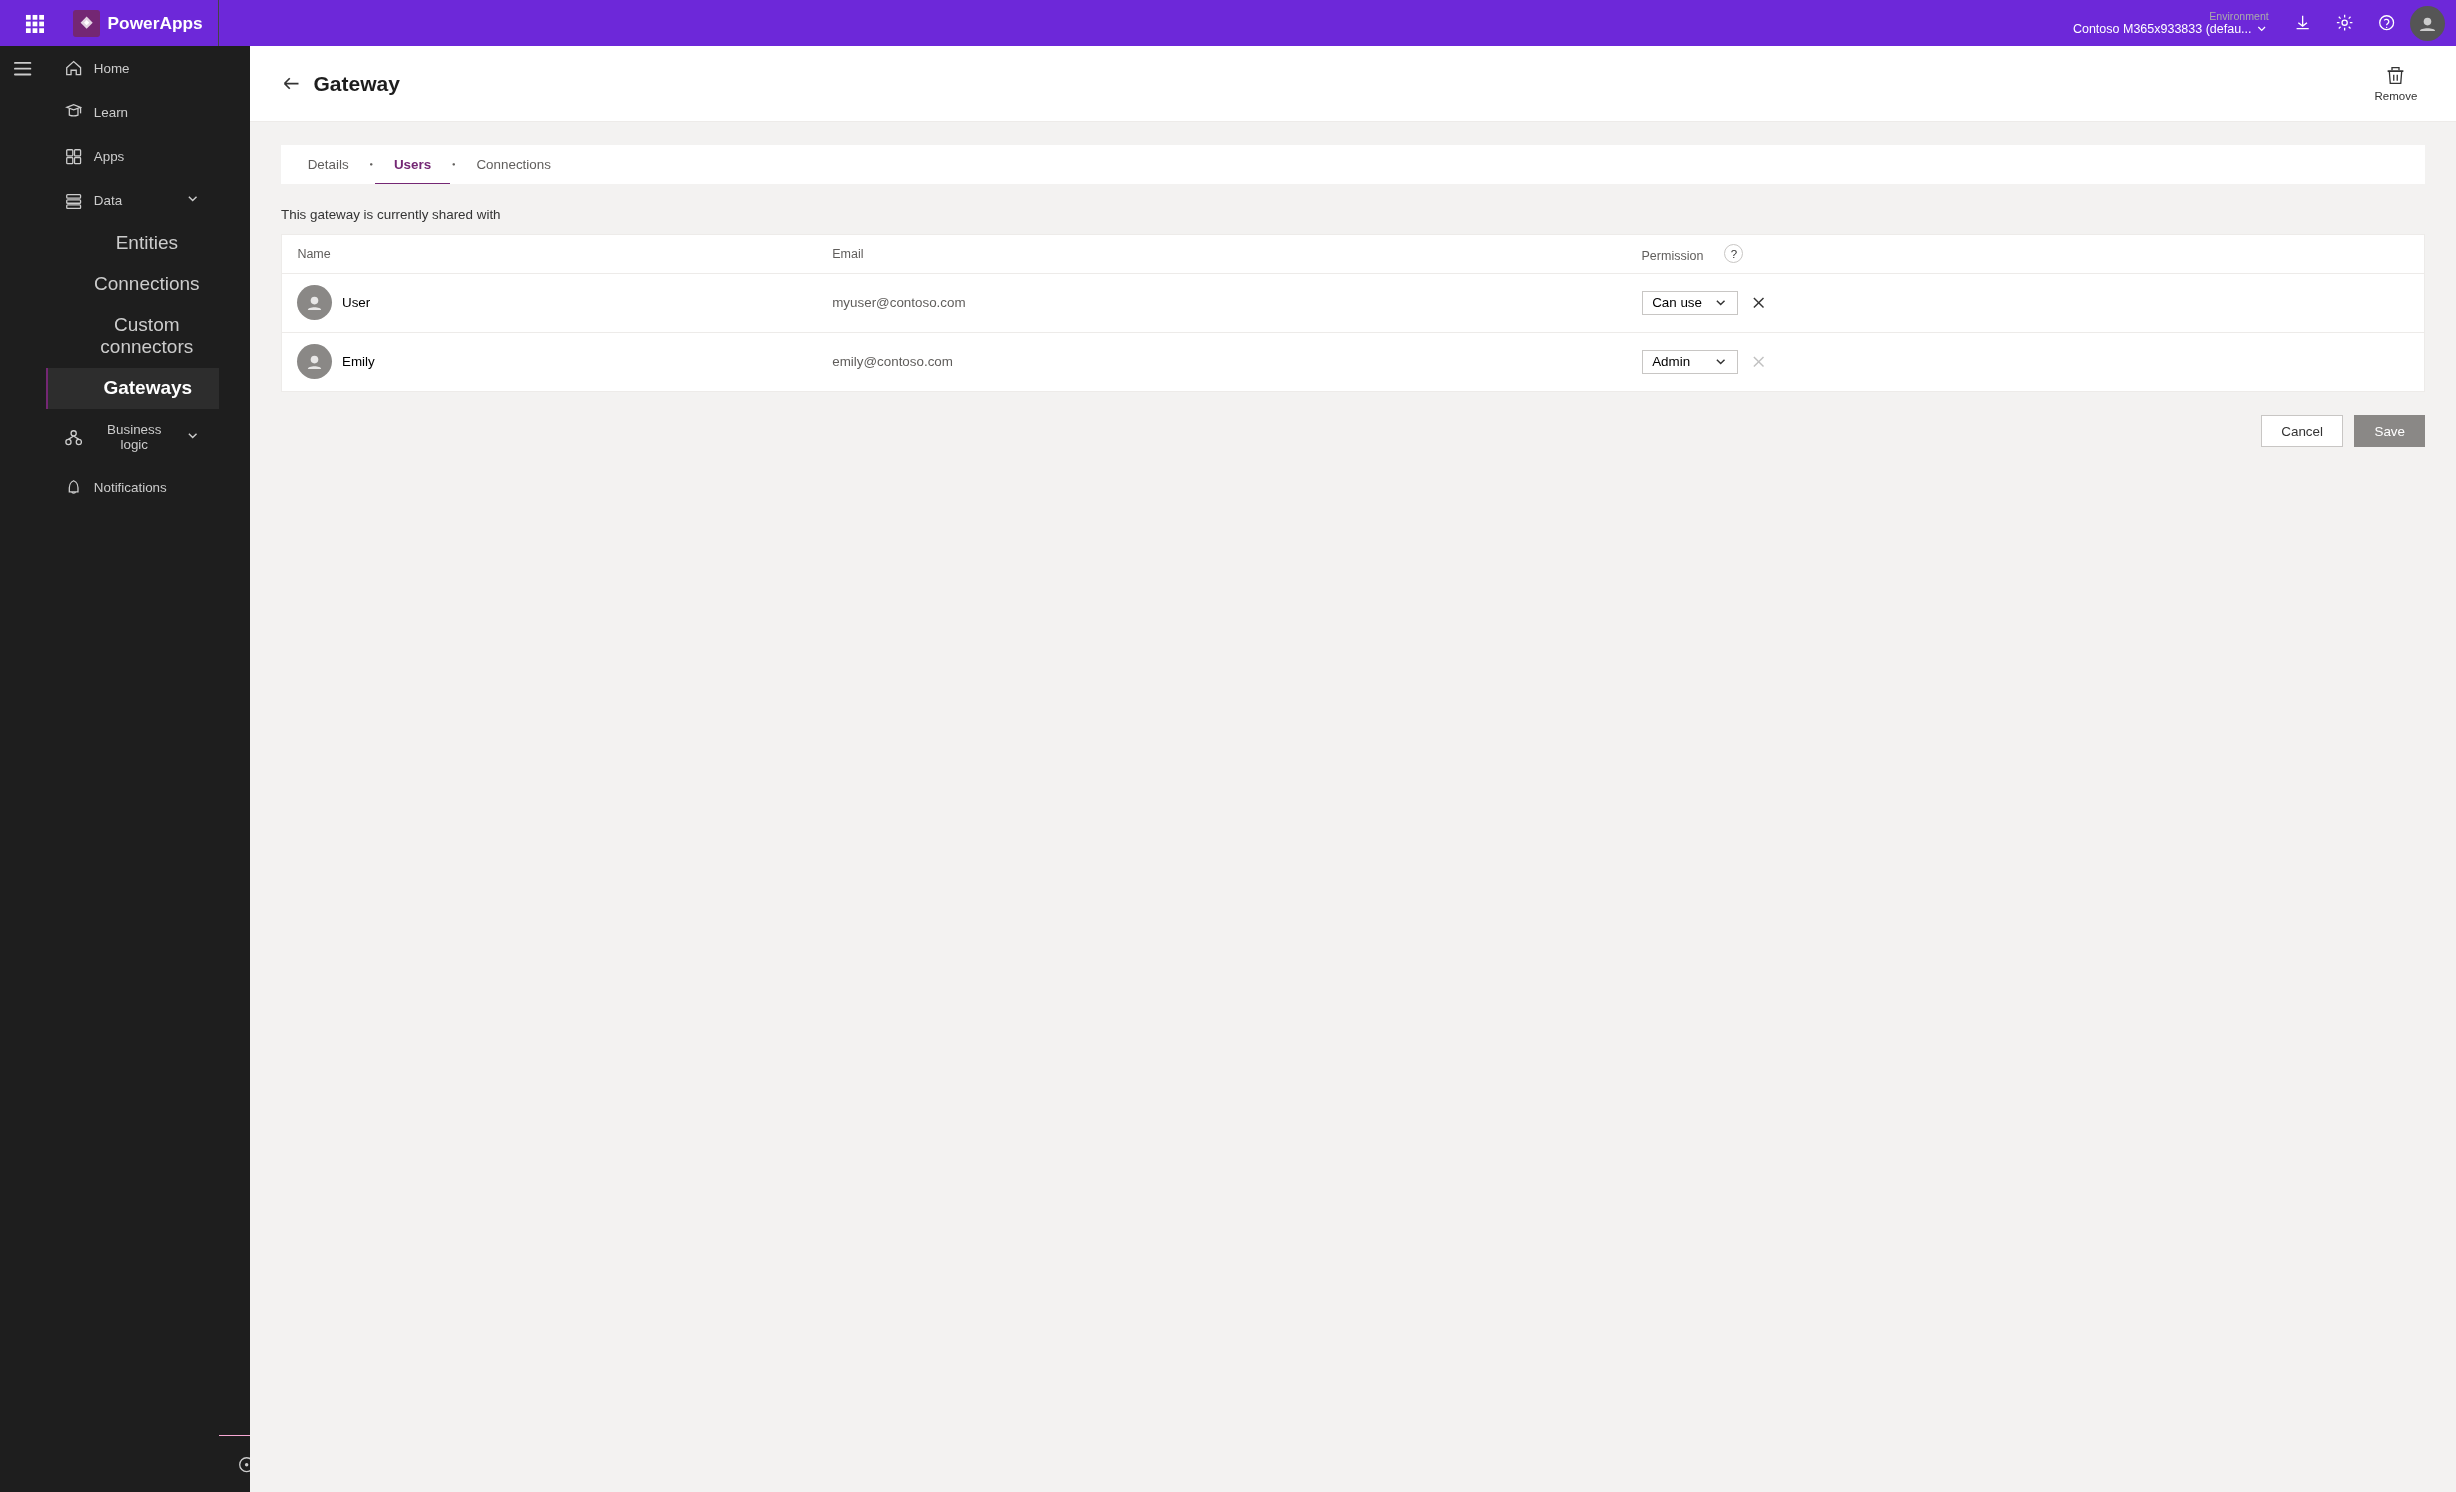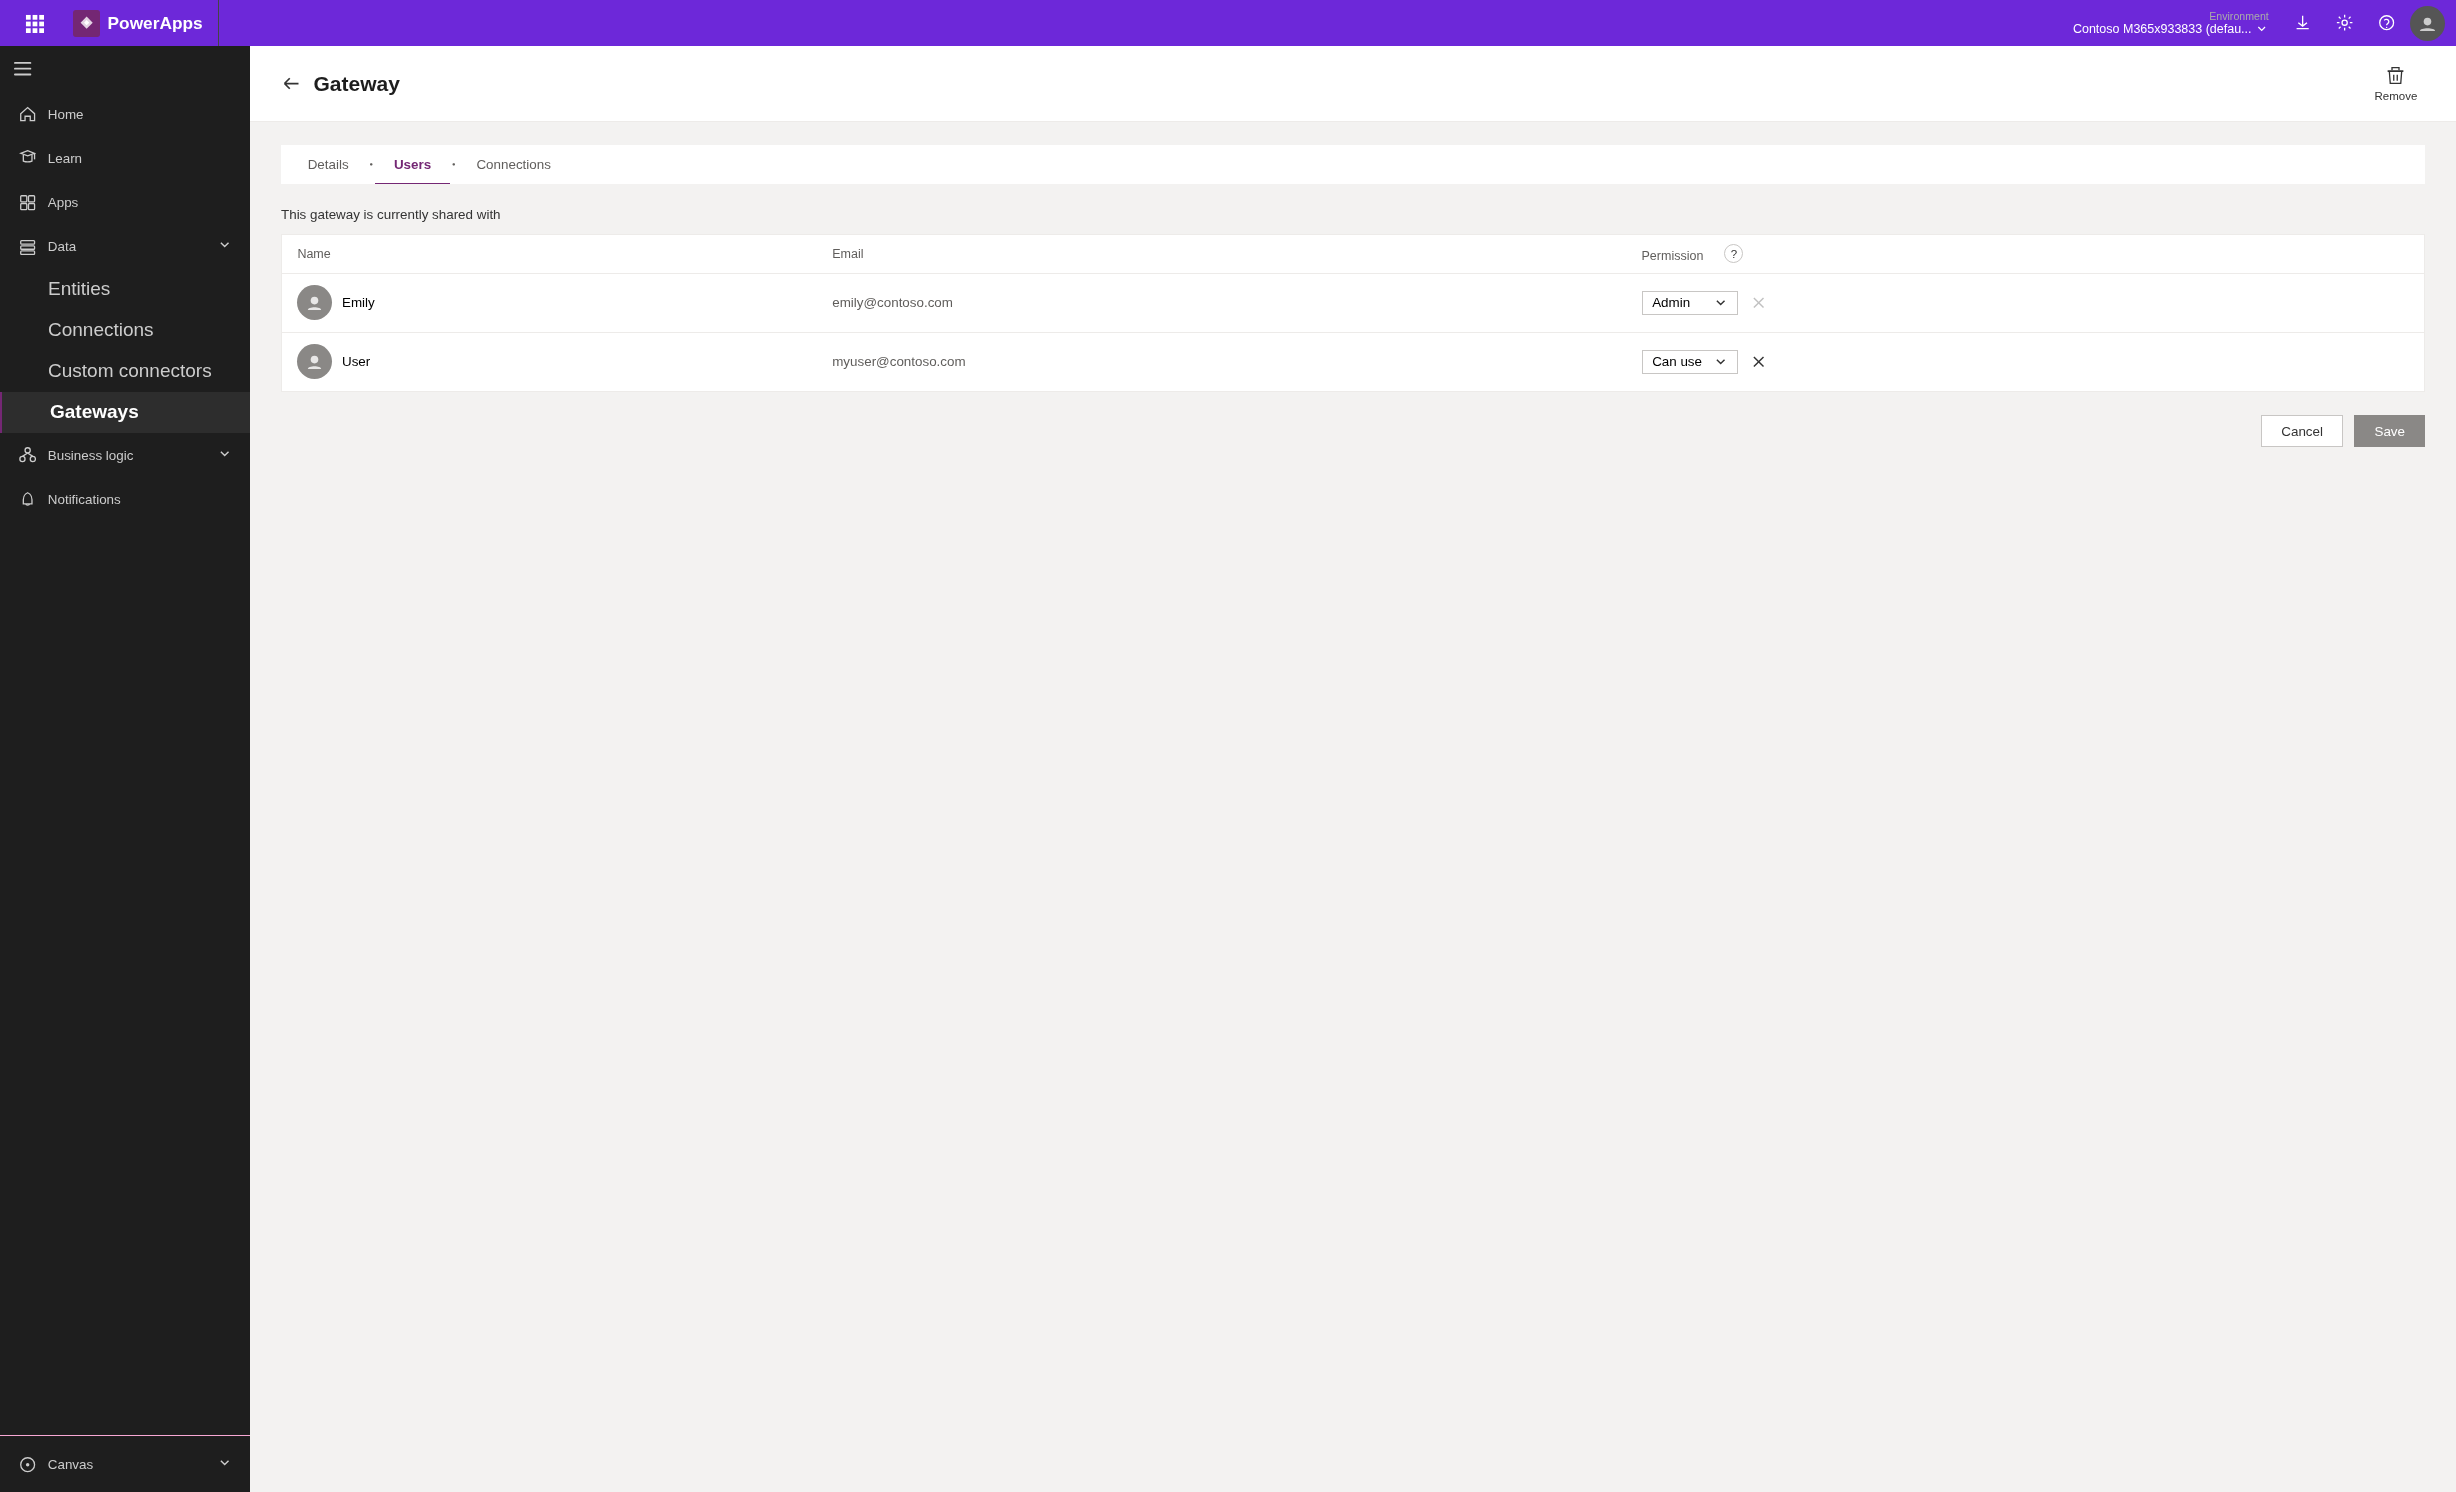--- a/index.html
+++ b/index.html
@@ -23,21 +23,21 @@
     .topbar-env-name svg { width: 13.4px; height: 13.4px; fill: #fff; }
     .topbar-icons { display: flex; align-items: center; gap: 3.8px; margin-left: 7.7px; }
     .topbar-icon-btn { width: 38px; height: 38px; display: flex; align-items: center; justify-content: center; cursor: pointer; border-radius: 2.9px; }
     .topbar-icon-btn svg { width: 17.3px; height: 17.3px; fill: #fff; }
     .topbar-avatar { width: 35px; height: 35px; border-radius: 50%; background: #555; display: flex; align-items: center; justify-content: center; cursor: pointer; font-size: 14.4px; color: #fff; }
 
     
     .layout { display: flex; flex: 1; overflow: hidden; }
 
     
-    .sidebar { width: 250px; background: #1e1e1e; color: #fff; display: flex; flex-direction: column; flex-shrink: 0; overflow-y: auto; }
+    .sidebar { width: 250px; background: #1e1e1e; color: #fff; display: flex; flex-direction: row; flex-shrink: 0; overflow-y: auto; text-align: center; }
     .sidebar-collapse-btn { width: 46px; height: 46px; display: flex; align-items: center; justify-content: center; cursor: pointer; flex-shrink: 0; }
     .sidebar-collapse-btn svg { width: 17.3px; height: 17.3px; fill: #ccc; }
     .sidebar-nav { display: flex; flex-direction: column; }
     .nav-item { display: flex; align-items: center; gap: 11.5px; padding: 13.4px 19px; cursor: pointer; color: #ccc; font-size: 13.4px; }
     .nav-item svg { width: 17.3px; height: 17.3px; fill: #ccc; flex-shrink: 0; }
     .nav-item .chevron { margin-left: auto; }
     .nav-item .chevron svg { width: 13.4px; height: 13.4px; fill: #ccc; }
     .nav-subitem { padding: 9.6px 19px 9.6px 48px; cursor: pointer; color: #ccc; font-size: 19px; }
     .nav-subitem.active { color: #fff; font-weight: 600; border-left: 2.9px solid #742774; background: #2d2d2d; }
     .sidebar-bottom { margin-top: auto; padding: 9.6px 0; border-top: 1px solid #f9a8d4; }
@@ -309,20 +309,52 @@
           <tbody>
             <tr>
               <td>
                 <div class="user-cell">
                   <div class="user-avatar">
                     <svg viewBox="0 0 20 20">
                         <circle cx="10" cy="8" r="4" fill="#fff" opacity="0.8"></circle>
                         <path d="M3 18 C3 14 17 14 17 18" fill="#fff" opacity="0.8"></path>
                       </svg>
                   </div>
+                  <span>User</span>
+                </div>
+              </td>
+              <td>
+                <span style="color:#605e5c;">myuser@contoso.com</span>
+              </td>
+              <td>
+                <div class="permission-action-row">
+                  <div class="permission-select">
+                    <span>Can use</span>
+                    <svg viewBox="0 0 14 14">
+                        <path d="M3 5 L7 9 L11 5" stroke="#333" fill="none" stroke-width="1.5"></path>
+                      </svg>
+                  </div>
+                  <div class="remove-user-btn">
+                    <svg viewBox="0 0 16 16">
+                        <line x1="3" y1="3" x2="13" y2="13" stroke="#333" stroke-width="1.5"></line>
+                        <line x1="13" y1="3" x2="3" y2="13" stroke="#333" stroke-width="1.5"></line>
+                      </svg>
+                  </div>
+                </div>
+              </td>
+            </tr>
+            <tr>
+              <td>
+                <div class="user-cell">
+                  <div class="user-avatar">
+                    <svg viewBox="0 0 20 20">
+                        <circle cx="10" cy="8" r="4" fill="#fff" opacity="0.8"></circle>
+                        <path d="M3 18 C3 14 17 14 17 18" fill="#fff" opacity="0.8"></path>
+                      </svg>
+                  </div>
                   <span>Emily</span>
                 </div>
               </td>
               <td>
                 <span style="color:#605e5c;">emily@contoso.com</span>
               </td>
               <td>
                 <div class="permission-action-row">
                   <div class="permission-select">
                     <span>Admin</span>
@@ -332,52 +364,20 @@
                   </div>
                   <div class="remove-user-btn" style="opacity:0.3; pointer-events:none;">
                     <svg viewBox="0 0 16 16">
                         <line x1="3" y1="3" x2="13" y2="13" stroke="#333" stroke-width="1.5"></line>
                         <line x1="13" y1="3" x2="3" y2="13" stroke="#333" stroke-width="1.5"></line>
                       </svg>
                   </div>
                 </div>
               </td>
             </tr>
-            <tr>
-              <td>
-                <div class="user-cell">
-                  <div class="user-avatar">
-                    <svg viewBox="0 0 20 20">
-                        <circle cx="10" cy="8" r="4" fill="#fff" opacity="0.8"></circle>
-                        <path d="M3 18 C3 14 17 14 17 18" fill="#fff" opacity="0.8"></path>
-                      </svg>
-                  </div>
-                  <span>User</span>
-                </div>
-              </td>
-              <td>
-                <span style="color:#605e5c;">myuser@contoso.com</span>
-              </td>
-              <td>
-                <div class="permission-action-row">
-                  <div class="permission-select">
-                    <span>Can use</span>
-                    <svg viewBox="0 0 14 14">
-                        <path d="M3 5 L7 9 L11 5" stroke="#333" fill="none" stroke-width="1.5"></path>
-                      </svg>
-                  </div>
-                  <div class="remove-user-btn">
-                    <svg viewBox="0 0 16 16">
-                        <line x1="3" y1="3" x2="13" y2="13" stroke="#333" stroke-width="1.5"></line>
-                        <line x1="13" y1="3" x2="3" y2="13" stroke="#333" stroke-width="1.5"></line>
-                      </svg>
-                  </div>
-                </div>
-              </td>
-            </tr>
           </tbody>
         </table>
 
         <div class="form-footer">
           <button class="btn-cancel">Cancel</button>
           <button class="btn-save">Save</button>
         </div>
       </div>
     </div>
   </div>

